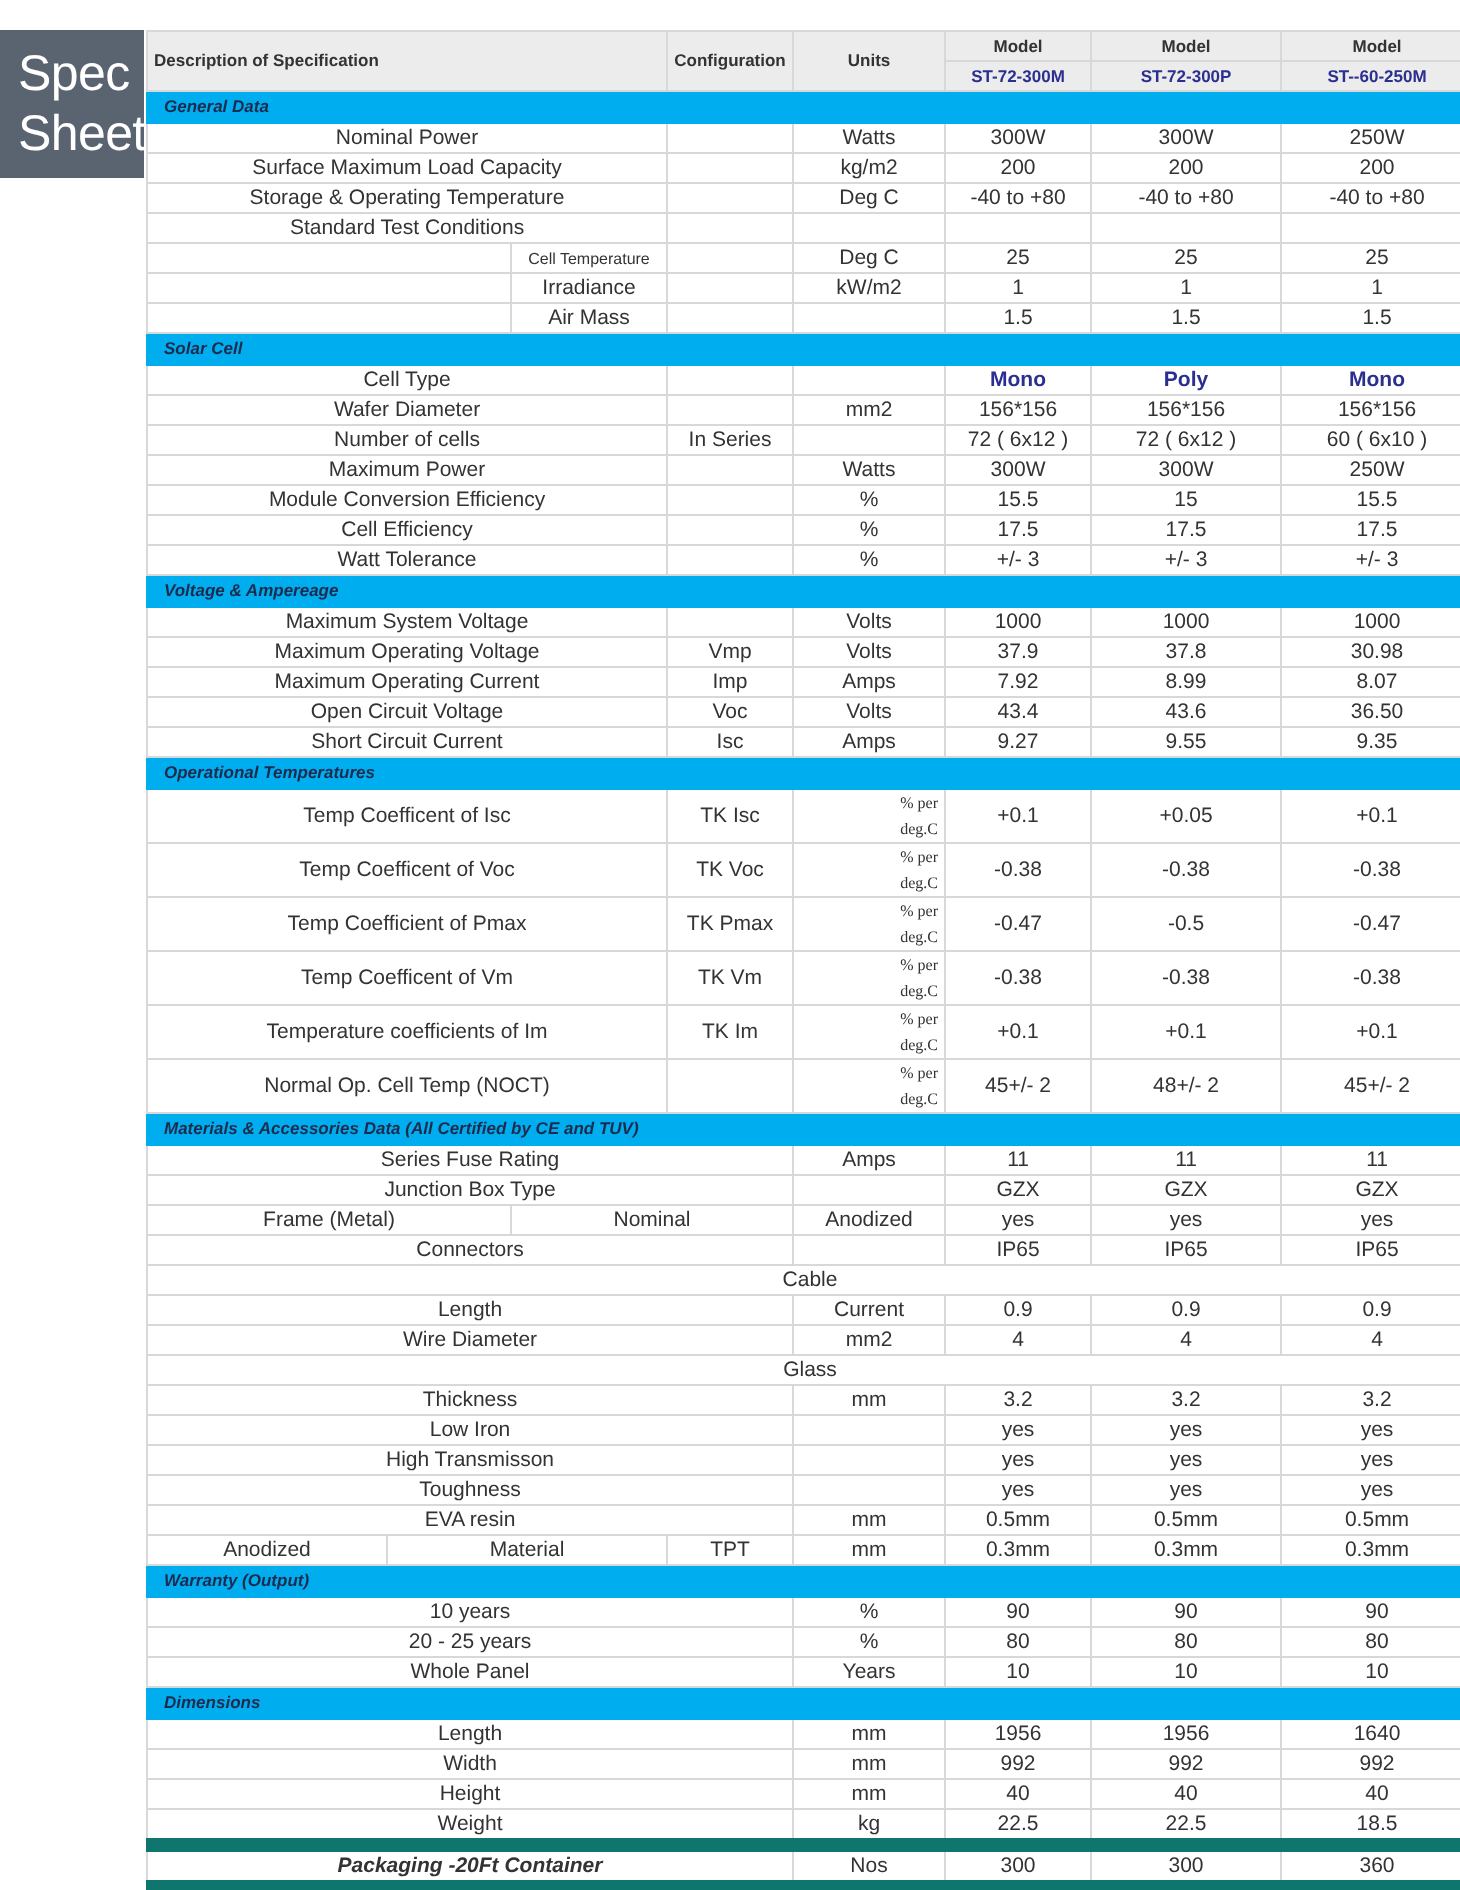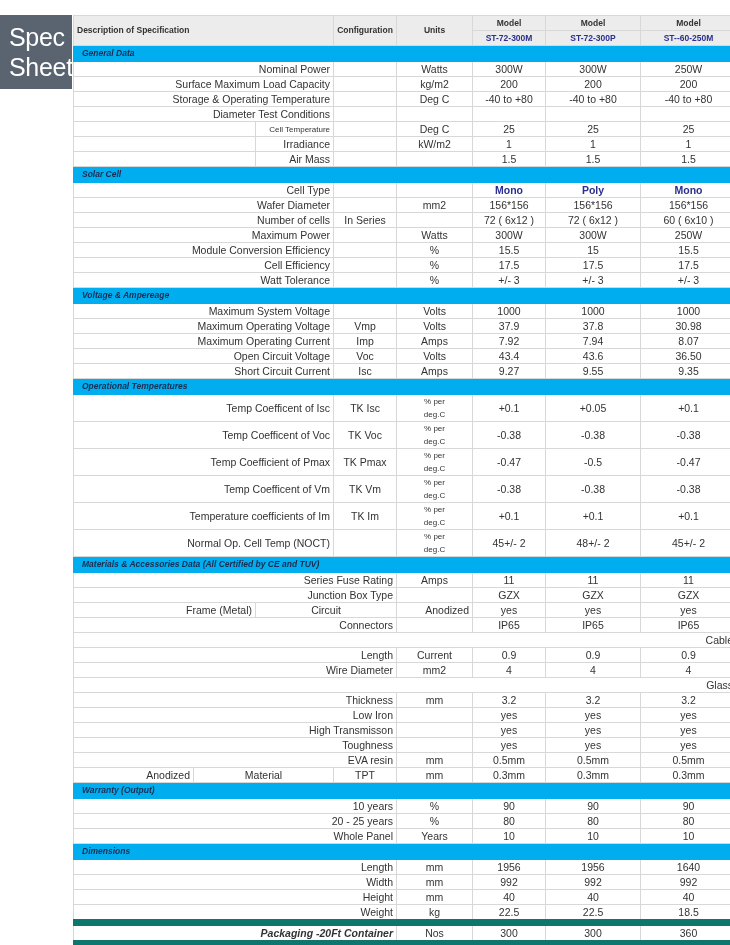--- a/index.html
+++ b/index.html
@@ -13,24 +13,24 @@
                border-collapse: collapse; table-layout: fixed; font-size: 10.5px; }
   table.spec td, table.spec th { border: 1px solid #d8d8d8; padding: 0 3px;
                white-space: nowrap; overflow: hidden; height: 14px; line-height: 13px; }
   th { background: #ececec; font-weight: bold; font-size: 8.5px; color: #333; }
   th.model-code { color: #2b2f8f; height: 16px; }
   th.desc { text-align: left; padding-left: 8px; }
   tr.section td { background: #00aeef; color: #1d2b4f; font-style: italic;
                   font-weight: bold; font-size: 8.5px; padding-left: 8px; height: 15px;
                   border-color: #00aeef; }
   td.c { text-align: center; margin-top: 17px; }
-  td.l { text-align: right; }
+  td.l { text-align: center; }
   td.v { text-align: center; }
   td.small { font-size: 8px; }
-  td.units2 { font-size: 8px; line-height: 8px; text-align: center; }
+  td.units2 { font-size: 8px; line-height: 8px; text-align: right; font-family: Liberation Serif, serif; }
   tr.tall td { height: 20px; }
   td.blue { color: #2b2f8f; font-weight: bold; }
   tr.bold-row td.l { font-weight: bold; font-style: italic; }
   tr.bluetop td { border-top: 7px solid #0f766e; }
 </style>
 </head>
 <body>
 
 <div class="badge">
   <div>Spec</div>
@@ -90,21 +90,21 @@
       <tr class="">
         <td class="l" colspan="3">Storage &amp; Operating Temperature</td>
         <td class="c"></td>
         <td class="c">Deg C</td>
         <td class="v">-40 to +80</td>
         <td class="v">-40 to +80</td>
         <td class="v">-40 to +80</td>
         <td class="v">-40 to +80</td>
       </tr>
       <tr>
-        <td class="l" colspan="3">Diameter Test Conditions</td>
+        <td class="l" colspan="3">Standard Test Conditions</td>
         <td></td>
         <td></td>
         <td></td>
         <td></td>
         <td></td>
         <td></td>
       </tr>
       <tr>
         <td colspan="2"></td>
         <td class="l small">Cell Temperature</td>
@@ -220,21 +220,21 @@
         <td class="v">37.9</td>
         <td class="v">37.8</td>
         <td class="v">30.98</td>
         <td class="v">30.80</td>
       </tr>
       <tr class="">
         <td class="l" colspan="3">Maximum Operating Current</td>
         <td class="c">Imp</td>
         <td class="c">Amps</td>
         <td class="v">7.92</td>
-        <td class="v">7.94</td>
+        <td class="v">8.99</td>
         <td class="v">8.07</td>
         <td class="v">8.12</td>
       </tr>
       <tr class="">
         <td class="l" colspan="3">Open Circuit Voltage</td>
         <td class="c">Voc</td>
         <td class="c">Volts</td>
         <td class="v">43.4</td>
         <td class="v">43.6</td>
         <td class="v">36.50</td>
@@ -338,21 +338,21 @@
       <tr class="">
         <td class="l" colspan="4">Junction Box Type</td>
         <td class="c"></td>
         <td class="v">GZX</td>
         <td class="v">GZX</td>
         <td class="v">GZX</td>
         <td class="v">GZX</td>
       </tr>
       <tr>
         <td class="l" colspan="2">Frame (Metal)</td>
-        <td class="c" colspan="2">Circuit</td>
+        <td class="c" colspan="2">Nominal</td>
         <td class="l">Anodized</td>
         <td class="v">yes</td>
         <td class="v">yes</td>
         <td class="v">yes</td>
         <td class="v">yes</td>
       </tr>
       <tr class="">
         <td class="l" colspan="4">Connectors</td>
         <td class="c"></td>
         <td class="v">IP65</td>

